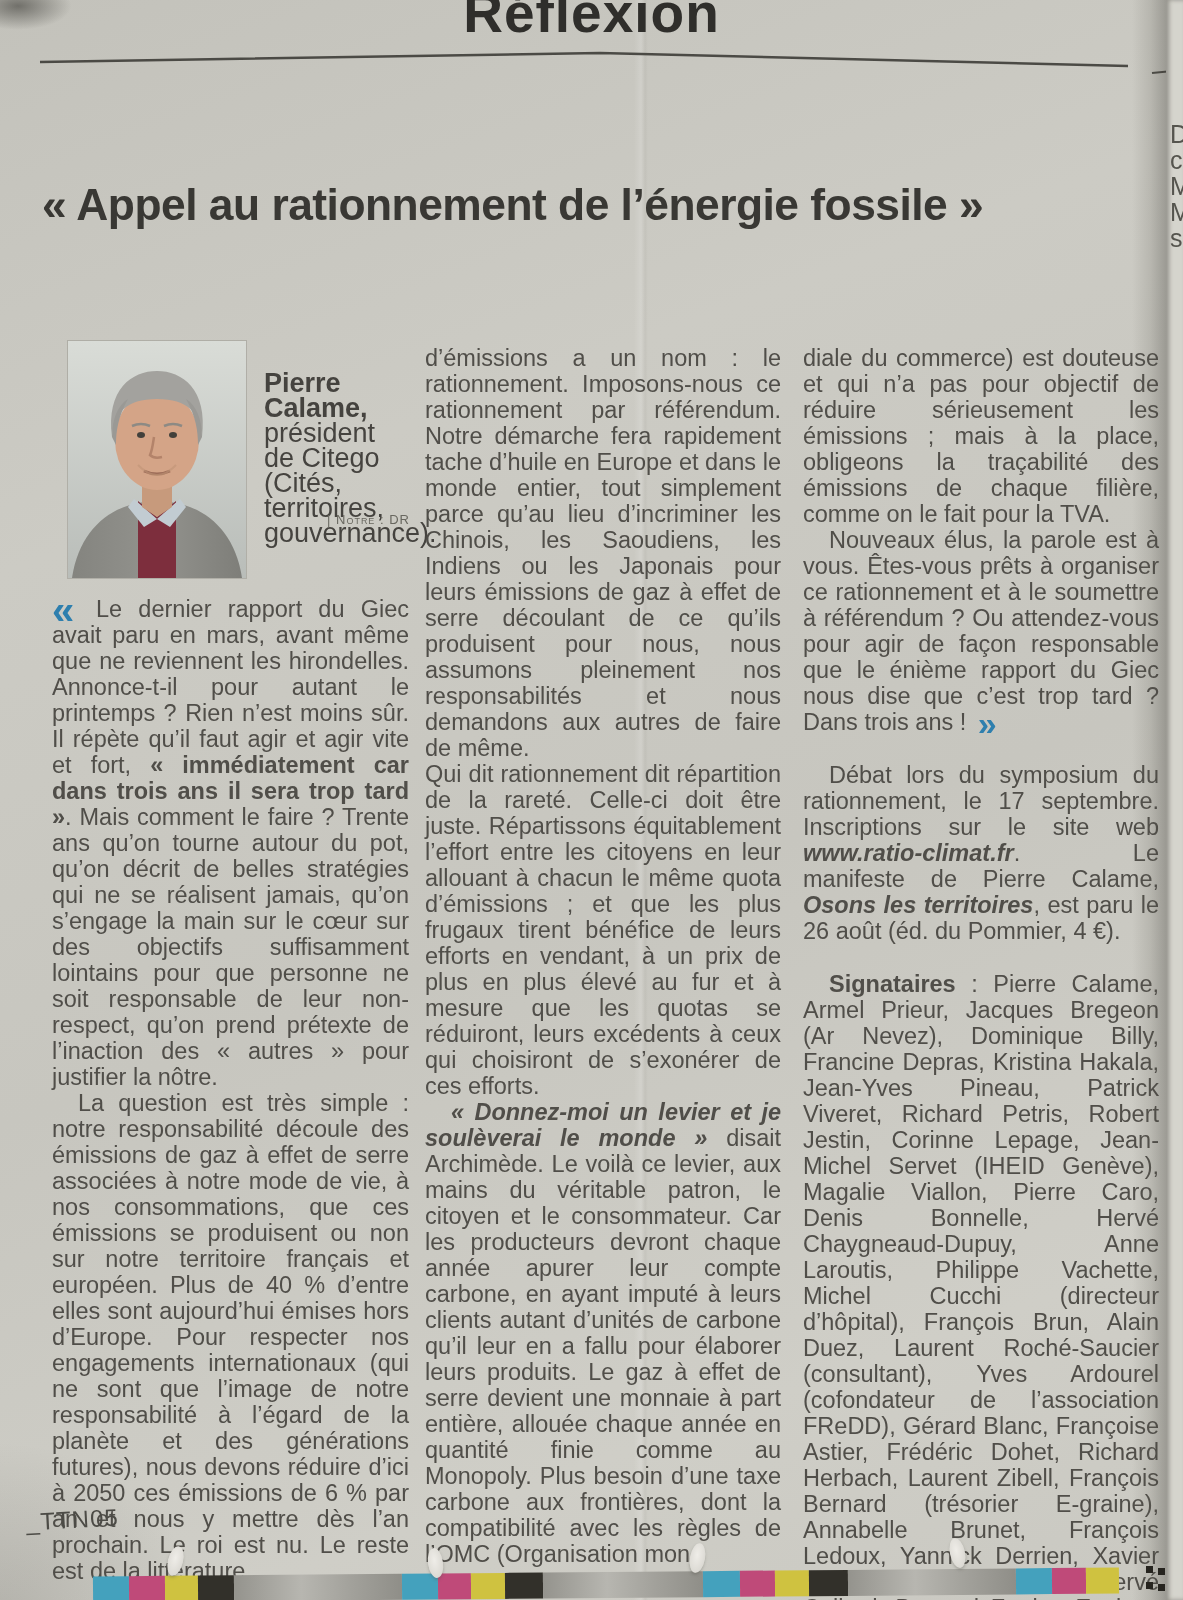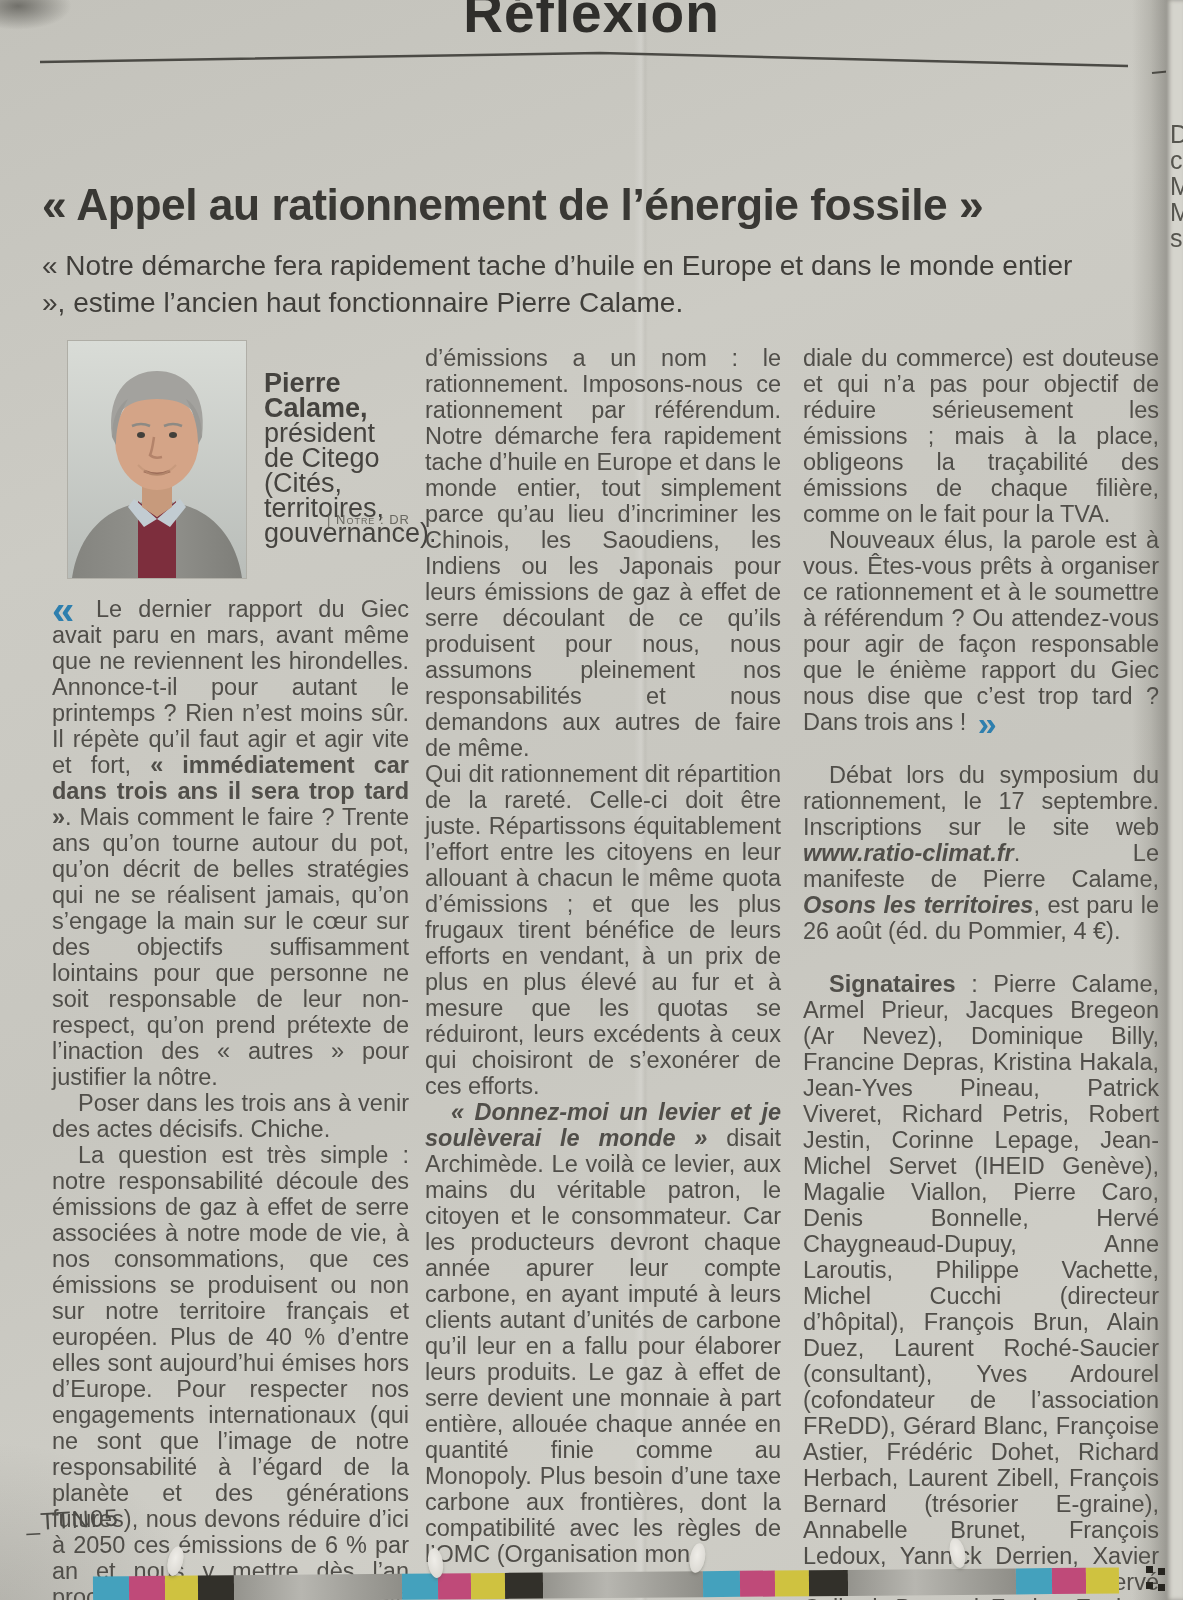--- a/index.html
+++ b/index.html
@@ -77,21 +77,20 @@
   <div class="vignette-bl"></div>
   <div class="crease-mid"></div>
 
   <h1 class="section-title">Réflexion</h1>
   <svg class="rule-svg" width="1183" height="40">
     <polyline points="40,18 600,9 1128,22" fill="none" stroke="#4b4a45" stroke-width="2.6"></polyline>
     <line x1="1152" y1="29" x2="1183" y2="26" stroke="#4b4a45" stroke-width="2.2"></line>
   </svg>
 
   <h2 class="headline">« Appel au rationnement de l’énergie fossile »</h2>
-  <p class="subhead">« Notre démarche fera rapidement tache d’huile en Europe et dans le monde entier », estime l’ancien haut fonctionnaire Pierre Calame.</p>
 
   <div class="photo">
     <svg width="178" height="237" viewBox="0 0 178 237">
       <defs>
         <linearGradient id="bgG" x1="0" y1="0" x2="0" y2="1">
           <stop offset="0" stop-color="#d9dcd7"></stop>
             <stop offset="1" stop-color="#b9bdb9"></stop>
         </linearGradient>
         <linearGradient id="jkG" x1="0" y1="0" x2="1" y2="0">
           <stop offset="0" stop-color="#84847f"></stop>
@@ -125,21 +124,20 @@
     </svg>
   </div>
   <div class="photo-caption">
     <span class="nm">Pierre Calame,</span>
     <span>président de Citego (Cités, territoires, gouvernance).</span>
   </div>
   <div class="photo-credit">| Notre : DR</div>
 
   <div class="col col-left">
       <p class=""><span class="bigquote">« </span><span>Le dernier rapport du Giec avait paru en mars, avant même que ne reviennent les hirondelles. Annonce-t-il pour autant le printemps ? Rien n’est moins sûr. Il répète qu’il faut agir et agir vite et fort, </span><span class="b">« immédiatement car dans trois ans il sera trop tard »</span><span>. Mais comment le faire ? Trente ans qu’on tourne autour du pot, qu’on décrit de belles stratégies qui ne se réalisent jamais, qu’on s’engage la main sur le cœur sur des objectifs suffisamment lointains pour que personne ne soit responsable de leur non-respect, qu’on prend prétexte de l’inaction des « autres » pour justifier la nôtre.</span></p>
-      <p class="ind"><span>Poser dans les trois ans à venir des actes décisifs. Chiche.</span></p>
       <p class="ind"><span>La question est très simple : notre responsabilité découle des émissions de gaz à effet de serre associées à notre mode de vie, à nos consommations, que ces émissions se produisent ou non sur notre territoire français et européen. Plus de 40 % d’entre elles sont aujourd’hui émises hors d’Europe. Pour respecter nos engagements internationaux (qui ne sont que l’image de notre responsabilité à l’égard de la planète et des générations futures), nous devons réduire d’ici à 2050 ces émissions de 6 % par an et nous y mettre dès l’an prochain. Le roi est nu. Le reste est de la littérature.</span></p>
     </div>
   <div class="col col-middle">
       <p class=""><span>d’émissions a un nom : le rationnement. Imposons-nous ce rationnement par référendum. Notre démarche fera rapidement tache d’huile en Europe et dans le monde entier, tout simplement parce qu’au lieu d’incriminer les Chinois, les Saoudiens, les Indiens ou les Japonais pour leurs émissions de gaz à effet de serre découlant de ce qu’ils produisent pour nous, nous assumons pleinement nos responsabilités et nous demandons aux autres de faire de même.</span></p>
       <p class=""><span>Qui dit rationnement dit répartition de la rareté. Celle-ci doit être juste. Répartissons équitablement l’effort entre les citoyens en leur allouant à chacun le même quota d’émissions ; et que les plus frugaux tirent bénéfice de leurs efforts en vendant, à un prix de plus en plus élevé au fur et à mesure que les quotas se réduiront, leurs excédents à ceux qui choisiront de s’exonérer de ces efforts.</span></p>
       <p class="ind"><span class="i">« Donnez-moi un levier et je soulèverai le monde »</span><span> disait Archimède. Le voilà ce levier, aux mains du véritable patron, le citoyen et le consommateur. Car les producteurs devront chaque année apurer leur compte carbone, en ayant imputé à leurs clients autant d’unités de carbone qu’il leur en a fallu pour élaborer leurs produits. Le gaz à effet de serre devient une monnaie à part entière, allouée chaque année en quantité finie comme au Monopoly. Plus besoin d’une taxe carbone aux frontières, dont la compatibilité avec les règles de l’OMC (Organisation mon-</span></p>
     </div>
   <div class="col col-right">
       <p class=""><span>diale du commerce) est douteuse et qui n’a pas pour objectif de réduire sérieusement les émissions ; mais à la place, obligeons la traçabilité des émissions de chaque filière, comme on le fait pour la TVA.</span></p>
       <p class="ind"><span>Nouveaux élus, la parole est à vous. Êtes-vous prêts à organiser ce rationnement et à le soumettre à référendum ? Ou attendez-vous pour agir de façon responsable que le énième rapport du Giec nous dise que c’est trop tard ? Dans trois ans ! </span><span class="bigquote end">»</span></p>

